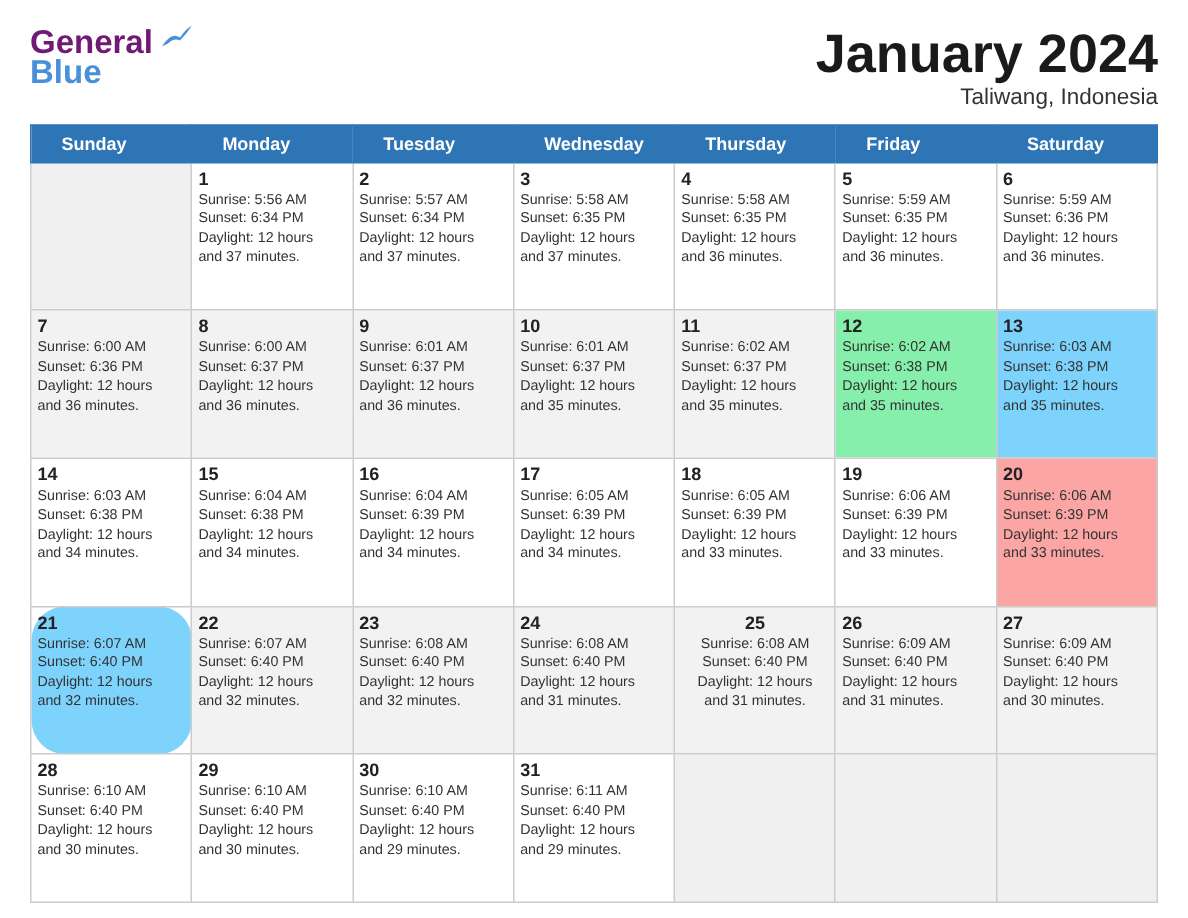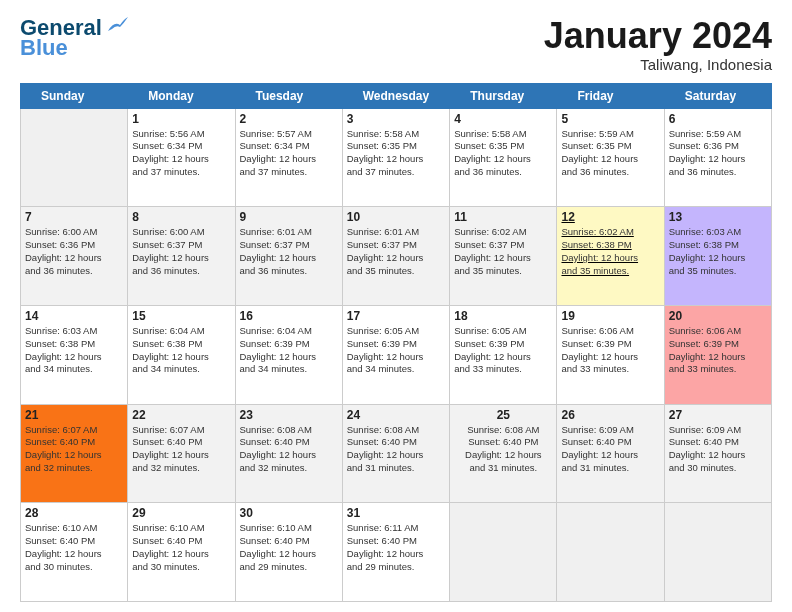--- a/index.html
+++ b/index.html
@@ -28,21 +28,21 @@
       flex-direction: column;
       align-items: flex-start;
     }
     .logo-text {
       font-size: 22px;
       font-weight: bold;
       color: #1a3a5c;
       line-height: 1.1;
     }
     .logo-text span {
-      color: #0c4a6e;
+      color: #701a75;
     }
     .title-block {
       text-align: right;
     }
     .month-title {
       font-size: 36px;
       font-weight: bold;
       color: #1a1a1a;
       line-height: 1.1;
     }
@@ -166,25 +166,25 @@
             <div class="day-info">Sunrise: 6:01 AM<br>Sunset: 6:37 PM<br>Daylight: 12 hours<br>and 36 minutes.</div>
           </td>
           <td style="background-color: rgb(242, 242, 242);">
             <div class="day-number">10</div>
             <div class="day-info">Sunrise: 6:01 AM<br>Sunset: 6:37 PM<br>Daylight: 12 hours<br>and 35 minutes.</div>
           </td>
           <td style="background-color: rgb(242, 242, 242);">
             <div class="day-number">11</div>
             <div class="day-info">Sunrise: 6:02 AM<br>Sunset: 6:37 PM<br>Daylight: 12 hours<br>and 35 minutes.</div>
           </td>
-          <td style="background-color: #fef9c3; text-decoration: underline;">
+          <td style="background-color: #86efac;">
             <div class="day-number">12</div>
             <div class="day-info">Sunrise: 6:02 AM<br>Sunset: 6:38 PM<br>Daylight: 12 hours<br>and 35 minutes.</div>
           </td>
-          <td style="background-color: #c4b5fd;">
+          <td style="background-color: #7dd3fc;">
             <div class="day-number">13</div>
             <div class="day-info">Sunrise: 6:03 AM<br>Sunset: 6:38 PM<br>Daylight: 12 hours<br>and 35 minutes.</div>
           </td>
         </tr>
         <tr>
           <td style="background-color: rgb(255, 255, 255);">
             <div class="day-number">14</div>
             <div class="day-info">Sunrise: 6:03 AM<br>Sunset: 6:38 PM<br>Daylight: 12 hours<br>and 34 minutes.</div>
           </td>
           <td style="background-color: rgb(255, 255, 255);">
@@ -206,21 +206,21 @@
           <td style="background-color: rgb(255, 255, 255);">
             <div class="day-number">19</div>
             <div class="day-info">Sunrise: 6:06 AM<br>Sunset: 6:39 PM<br>Daylight: 12 hours<br>and 33 minutes.</div>
           </td>
           <td style="background-color: #fca5a5;">
             <div class="day-number">20</div>
             <div class="day-info">Sunrise: 6:06 AM<br>Sunset: 6:39 PM<br>Daylight: 12 hours<br>and 33 minutes.</div>
           </td>
         </tr>
         <tr>
-          <td style="background-color: #f97316;">
+          <td style="background-color: #7dd3fc; border-radius: 23px;">
             <div class="day-number">21</div>
             <div class="day-info">Sunrise: 6:07 AM<br>Sunset: 6:40 PM<br>Daylight: 12 hours<br>and 32 minutes.</div>
           </td>
           <td style="background-color: rgb(242, 242, 242);">
             <div class="day-number">22</div>
             <div class="day-info">Sunrise: 6:07 AM<br>Sunset: 6:40 PM<br>Daylight: 12 hours<br>and 32 minutes.</div>
           </td>
           <td style="background-color: rgb(242, 242, 242);">
             <div class="day-number">23</div>
             <div class="day-info">Sunrise: 6:08 AM<br>Sunset: 6:40 PM<br>Daylight: 12 hours<br>and 32 minutes.</div>

